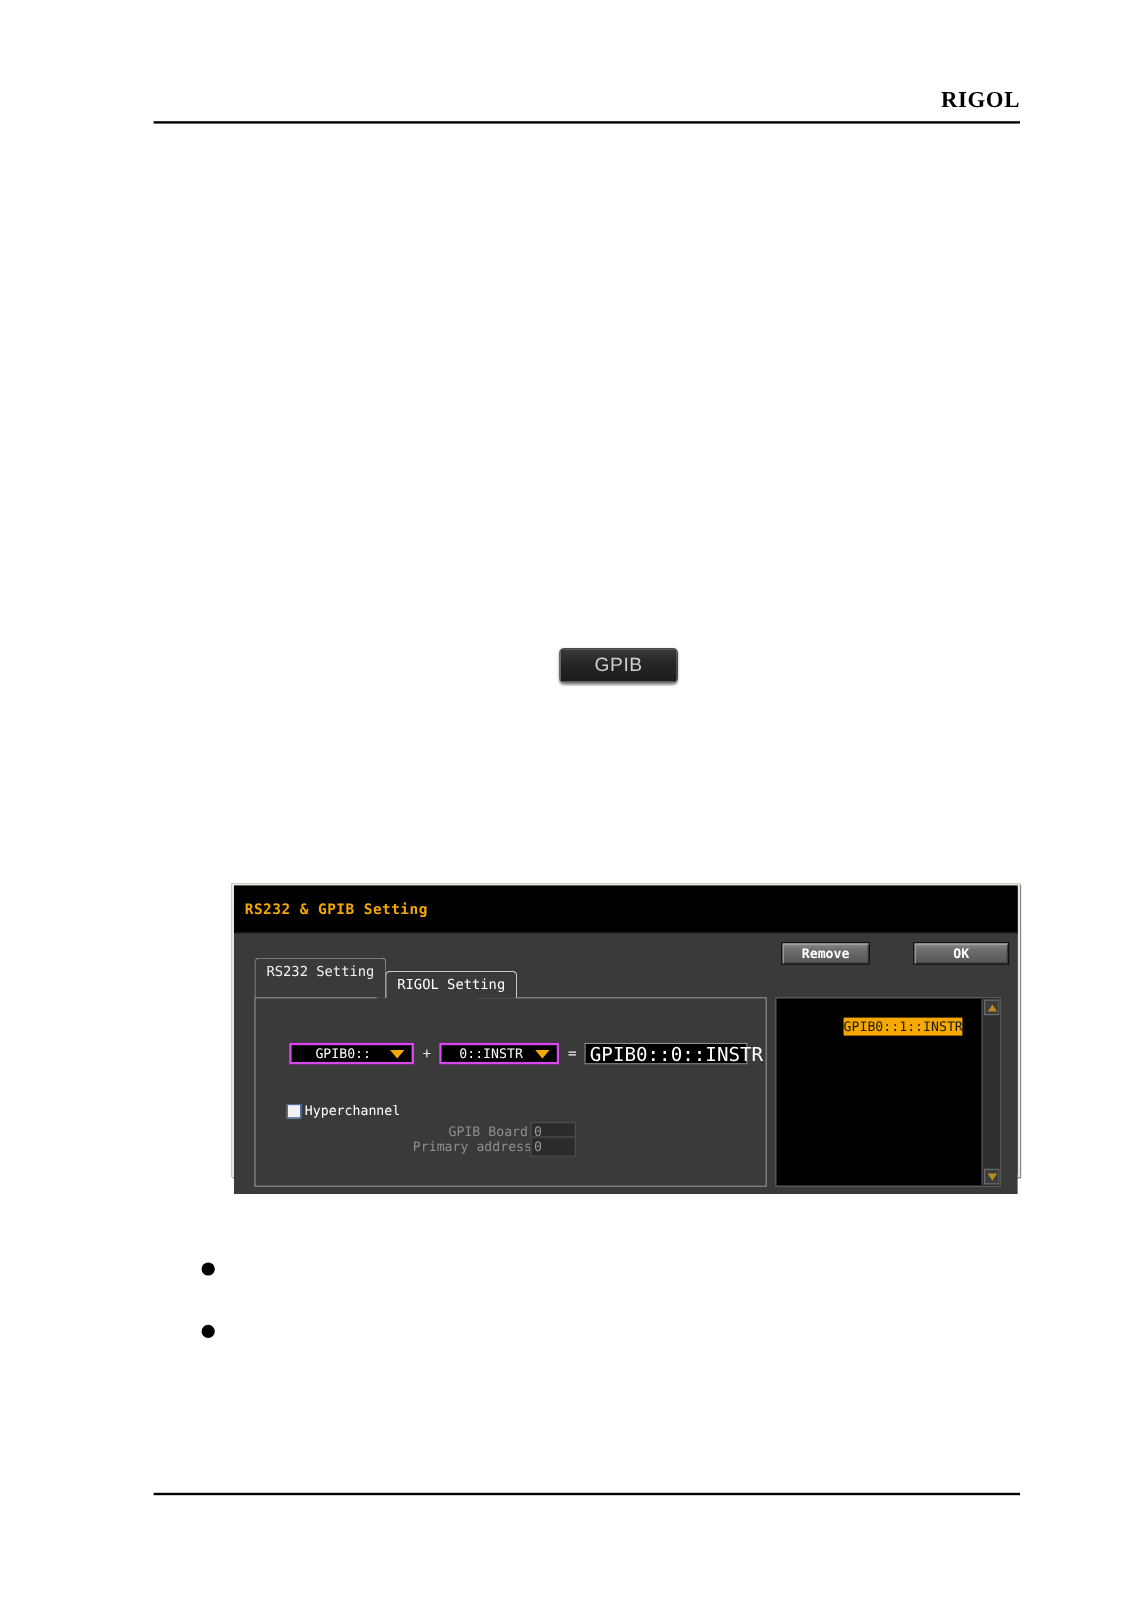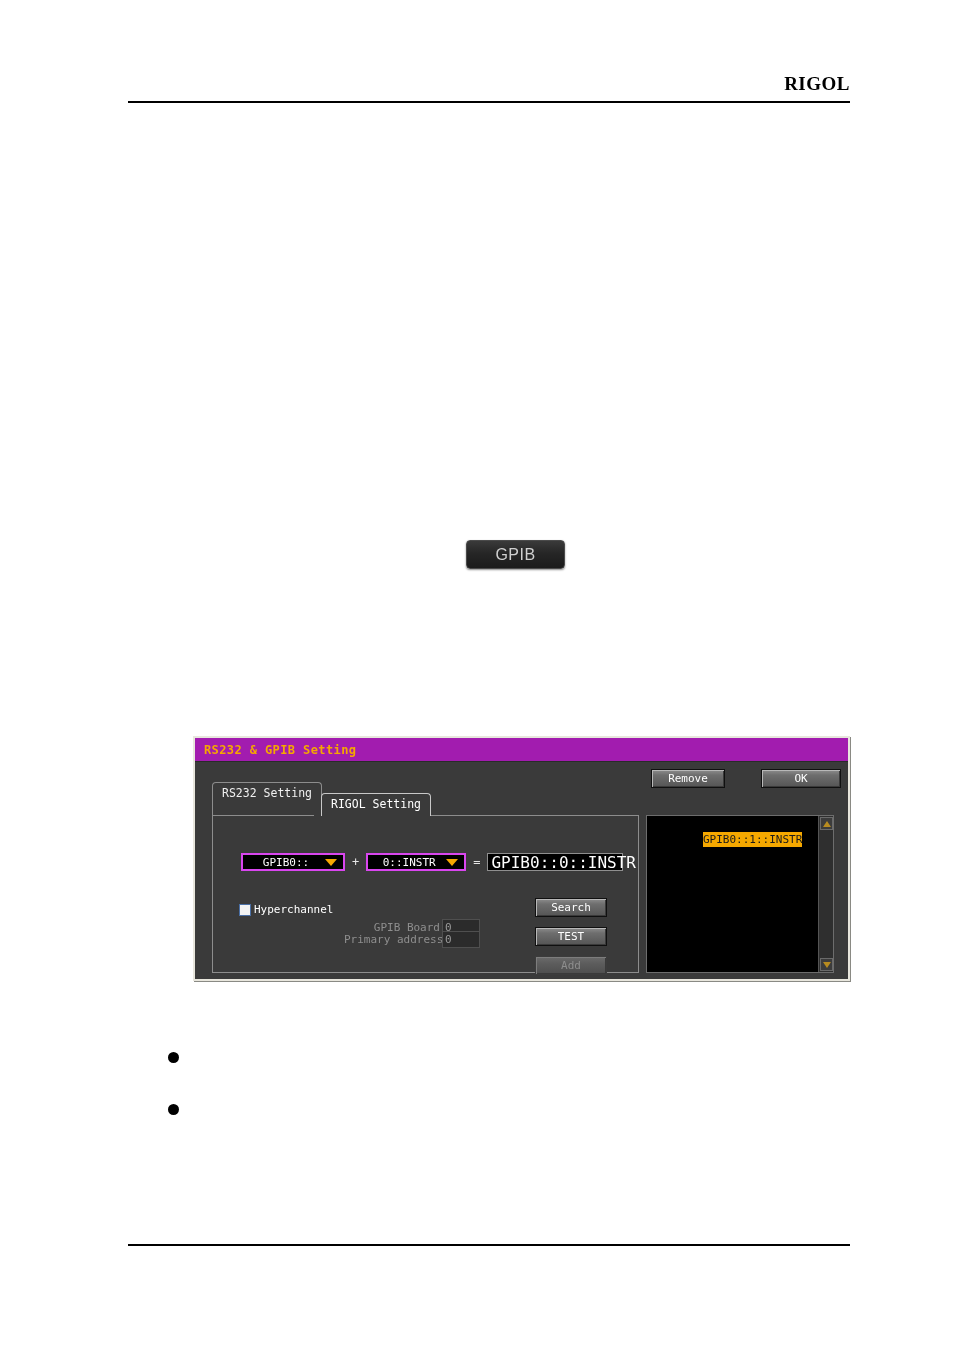--- a/index.html
+++ b/index.html
@@ -111,22 +111,22 @@
     left: 193px;
     top: 736px;
     width: 657px;
     height: 245px;
     box-sizing: border-box;
     background: #3a3a3a;
     border: 2px solid #e8e6dd;
     box-shadow: 1px 1px 0 #8a8a84;
   }
   .dialog-titlebar {
-    height: 24px;
-    background: #a21caf;
+    height: 40px;
+    background: #000000;
     border-bottom: 1px solid #2a2a2a;
     display: flex;
     align-items: center;
     padding-left: 9px;
     box-sizing: border-box;
   }
   .dialog-title {
     font-family: "DejaVu Sans Mono", monospace;
     font-size: 12px;
     font-weight: bold;
@@ -141,20 +141,21 @@
   }
 
   
   .top-actions {
     position: absolute;
     right: 7px;
     top: 7px;
     display: flex;
     gap: 36px;
     align-items: center;
+    font-weight: bold;
   }
   .btn {
     font-family: "DejaVu Sans Mono", monospace;
     font-size: 11px;
     color: #ffffff;
     background: linear-gradient(180deg, #8d8d8d 0%, #6e6e6e 30%, #555555 100%);
     border: 1px solid #101010;
     box-shadow: inset 1px 1px 0 #b8b8b8, inset -1px -1px 0 #3a3a3a;
     display: flex;
     align-items: center;
@@ -498,25 +499,20 @@
 
         <div class="field-row field-row-addr">
           <span class="field-label field-label-w">Primary address</span>
           <span class="field-input">
             <span class="field-value">0</span>
           </span>
         </div>
 
       </div>
 
-      <div class="side-buttons">
-        <div class="btn btn-side">Search</div>
-        <div class="btn btn-side">TEST</div>
-        <div class="btn btn-side btn-disabled">Add</div>
-      </div>
 
     </div>
 
     <div class="list-panel">
       <div class="list-item">
         <span class="list-item-selected">GPIB0::1::INSTR</span>
       </div>
       <div class="scrollbar">
         <div class="sb-btn sb-up">
           <span class="tri-up"></span>

